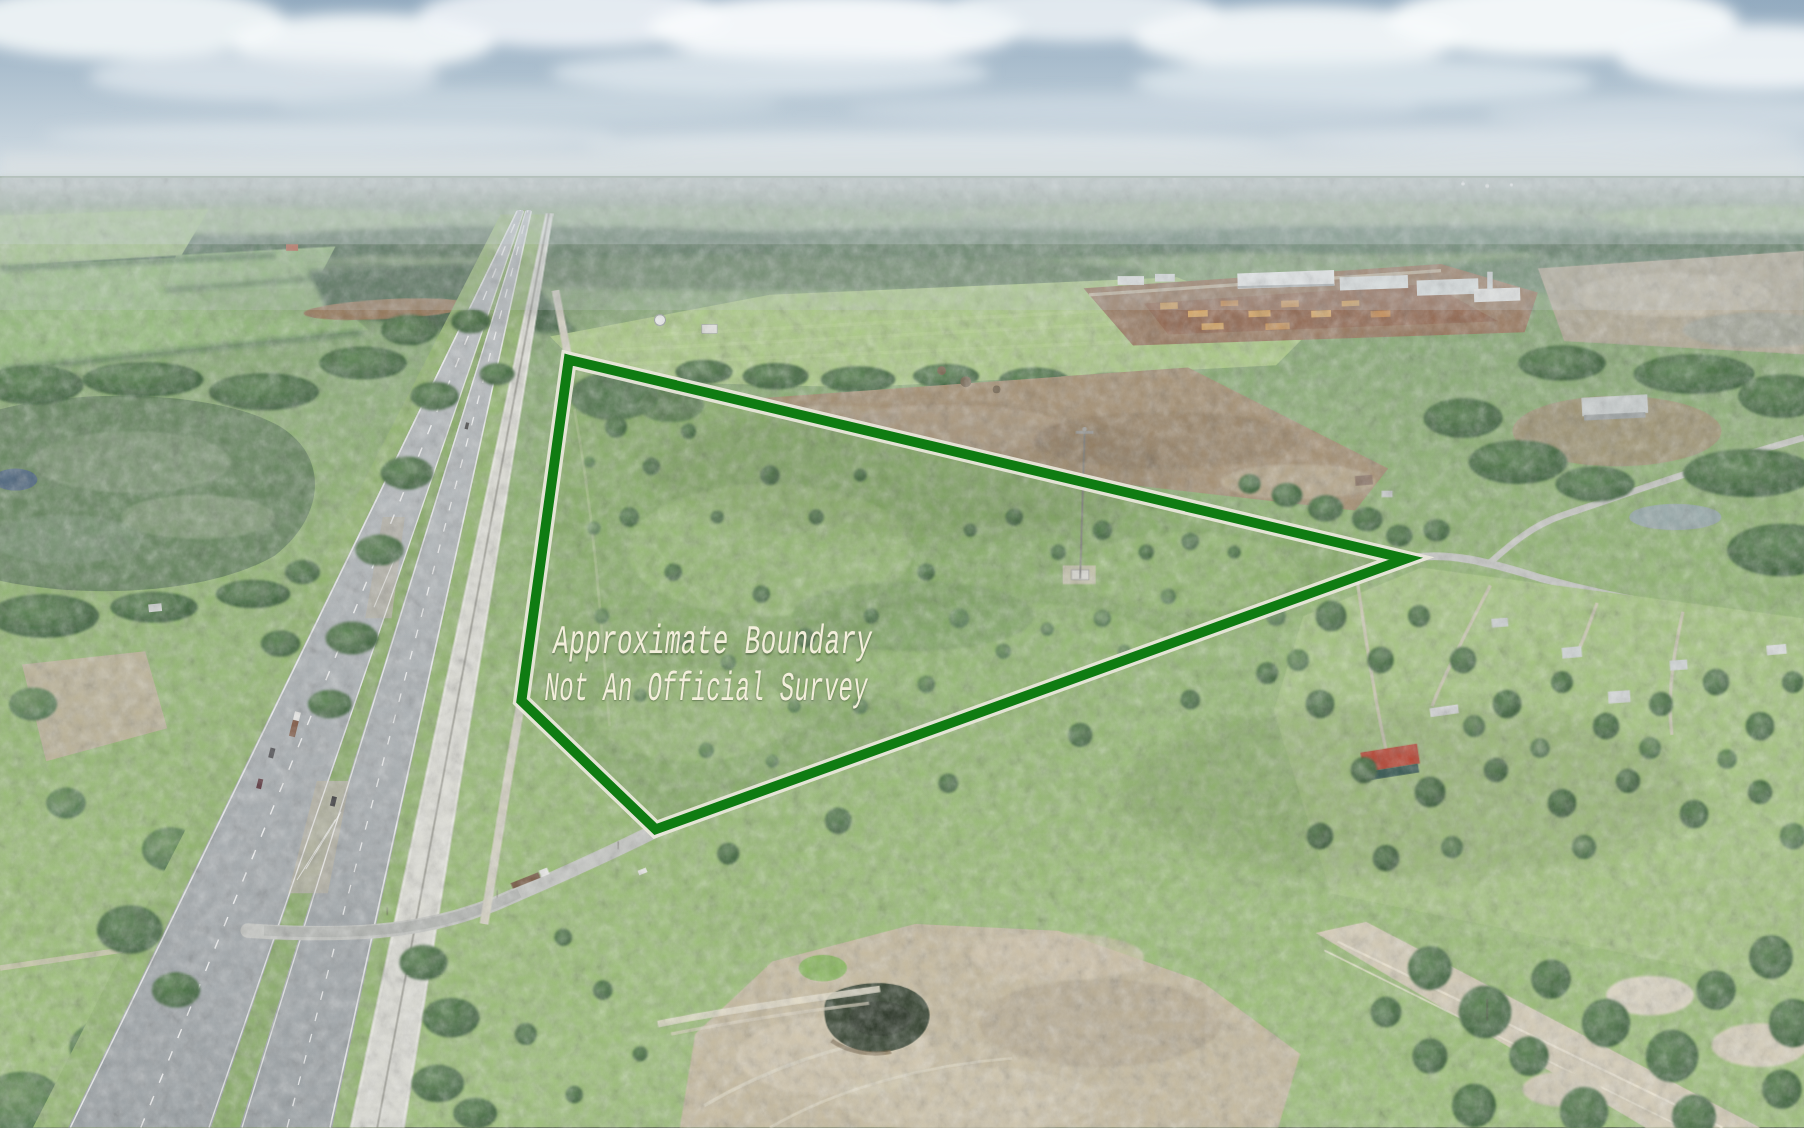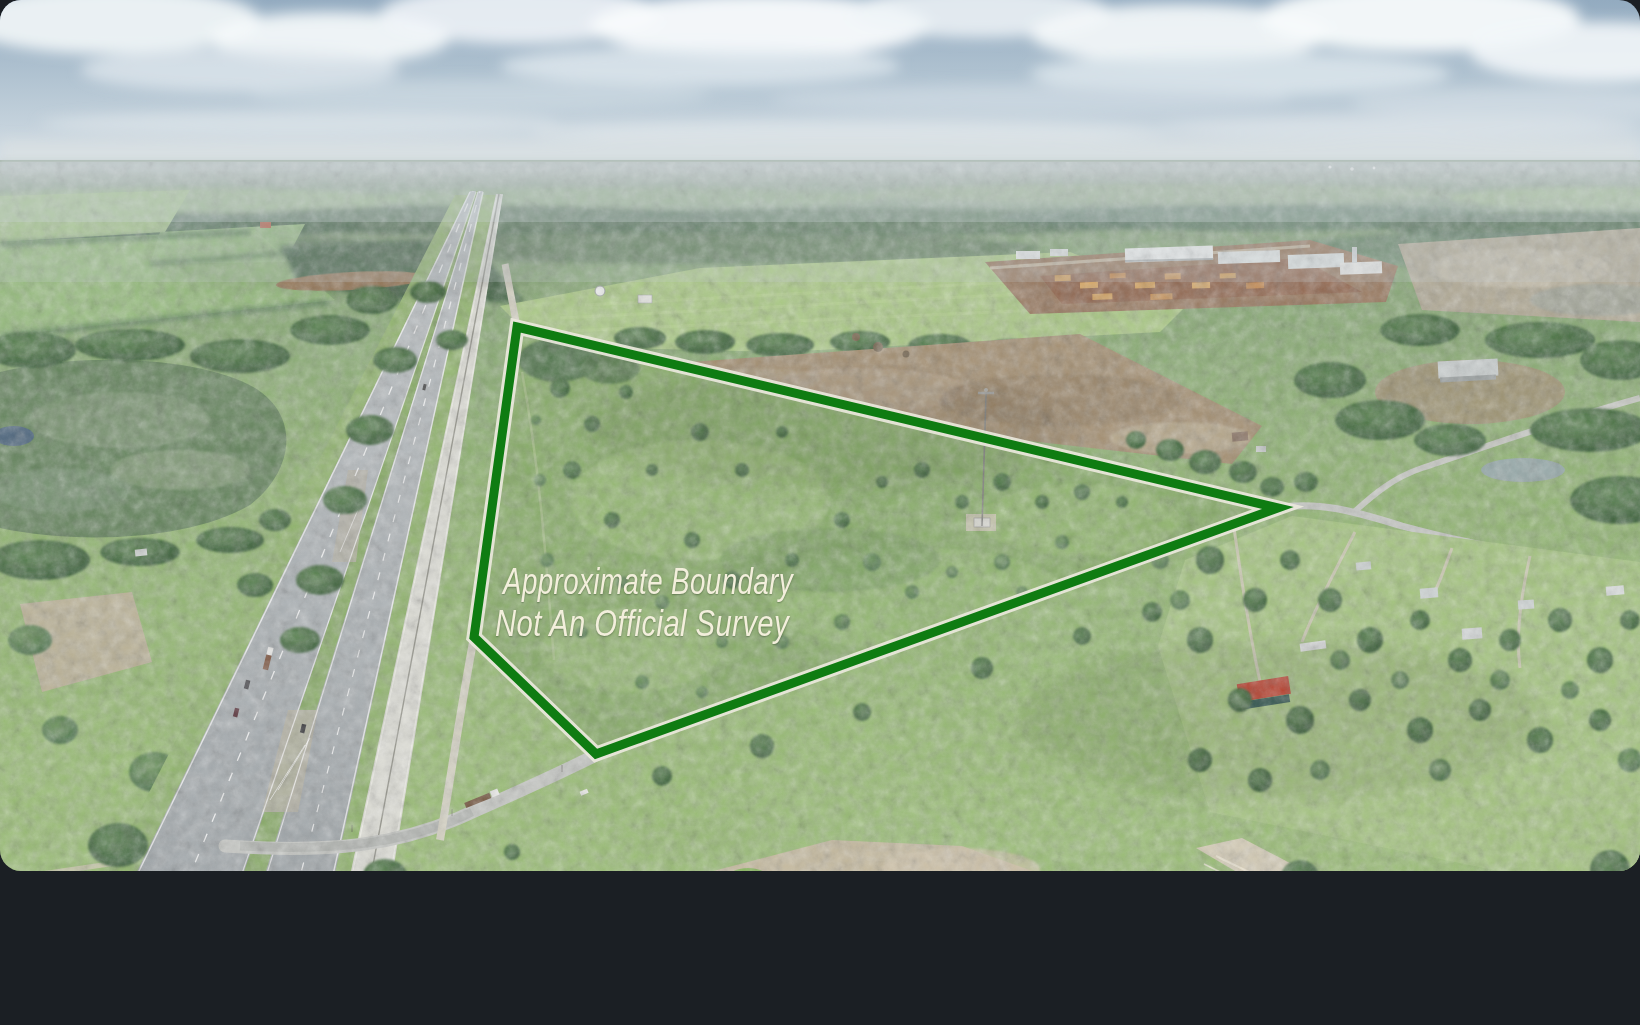--- a/index.html
+++ b/index.html
@@ -1,17 +1,17 @@
 <!DOCTYPE html>
 <html><head>
 <meta charset="utf-8">
 <style>
   html,body{margin:0;padding:0;background:#1b1f24;}
-  .stage{position:relative;width:1640px;height:871px;overflow:hidden;
-         font-family:Liberation Sans, sans-serif;border-radius:21px;}
+  .stage{position:relative;width:1640px;height:1025px;overflow:hidden;
+         font-family:Liberation Mono, monospace;}
   svg{display:block}
   .watermark{font-style:italic;letter-spacing:.5px;
              text-shadow:0 1px 2px rgba(40,60,30,.45);}
 </style>
 </head>
 <body>
 
 <div class="stage">
 <svg width="1640" height="1025" viewBox="0 0 1640 1025" xmlns="http://www.w3.org/2000/svg">
   <defs>

